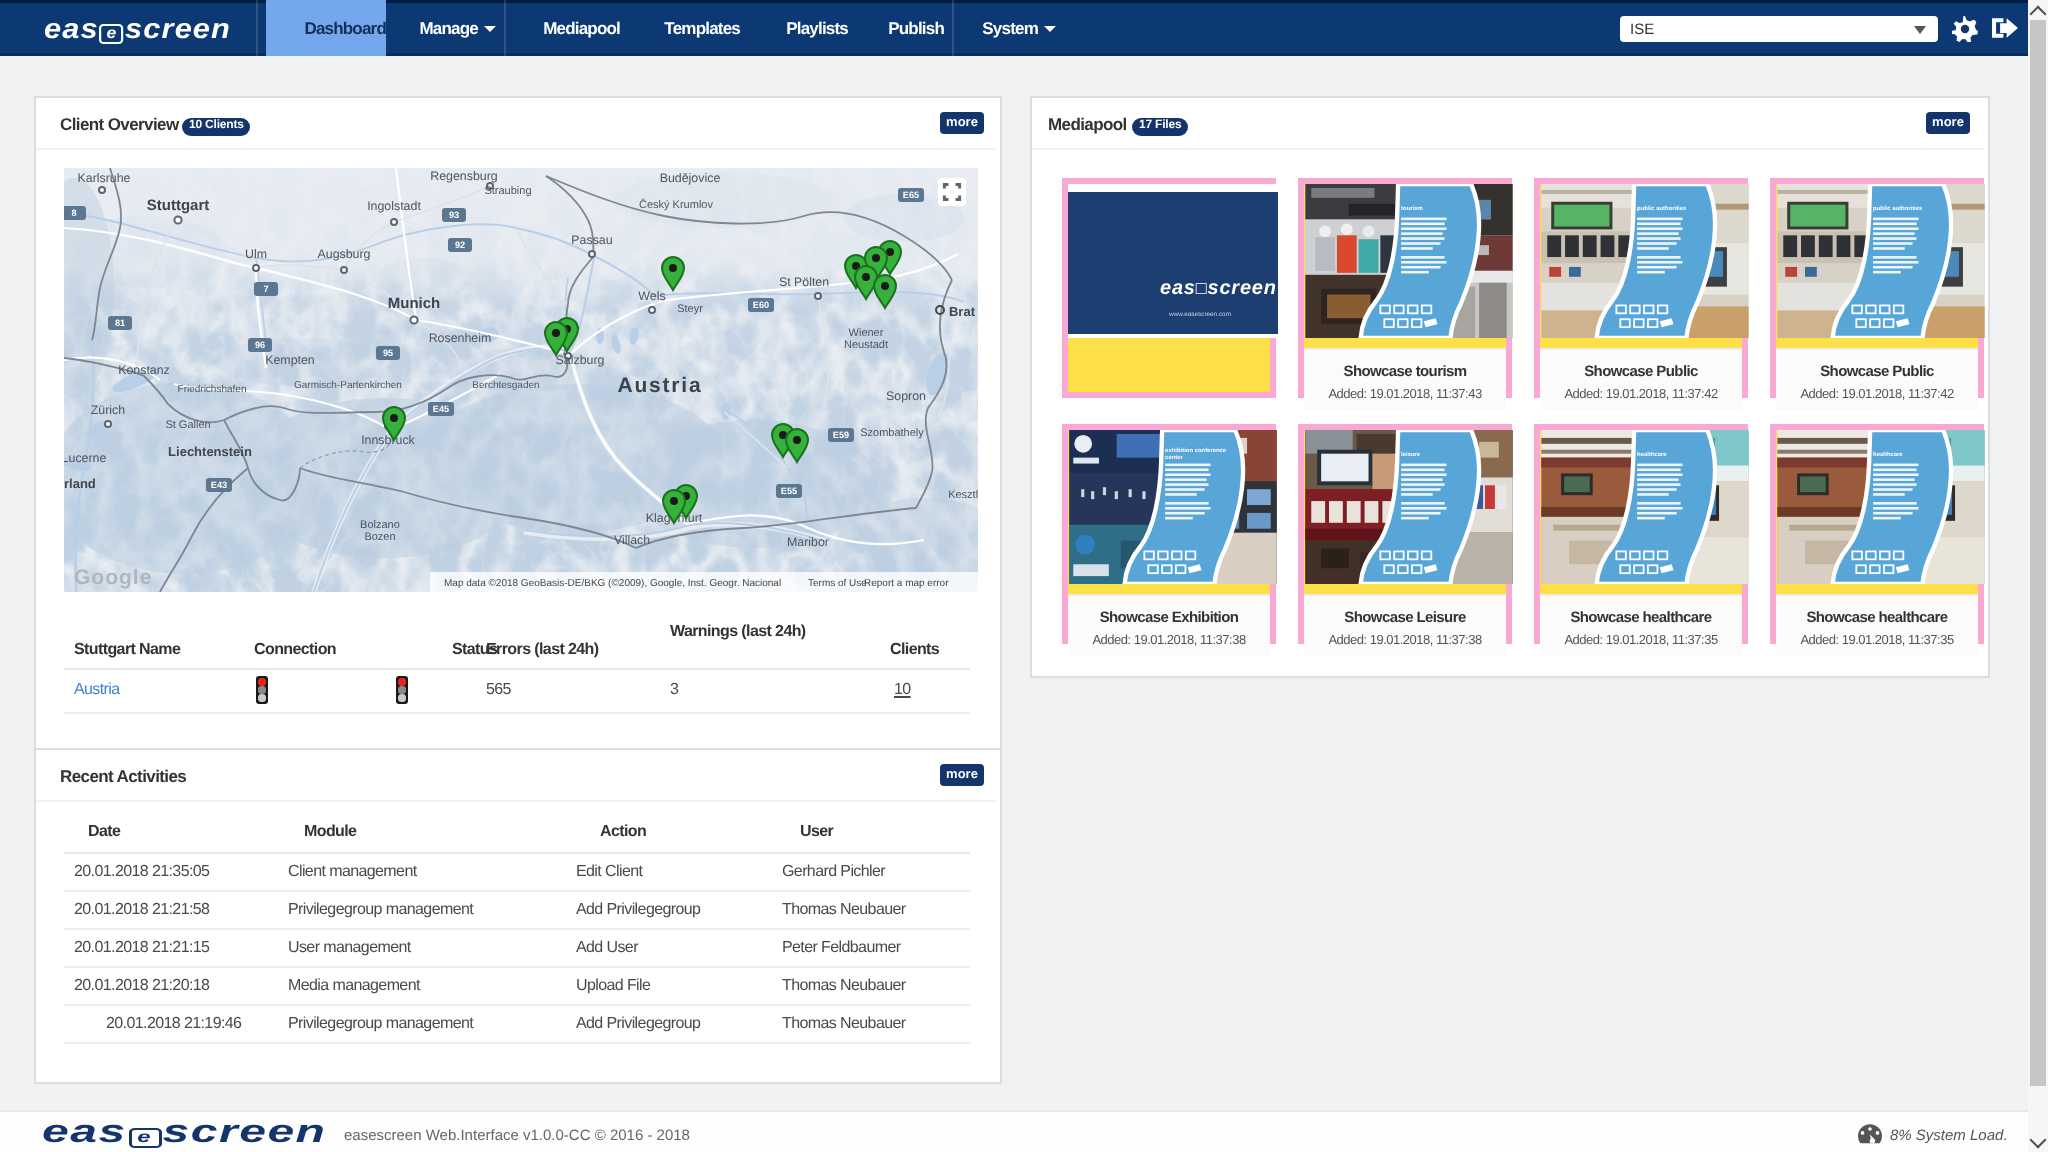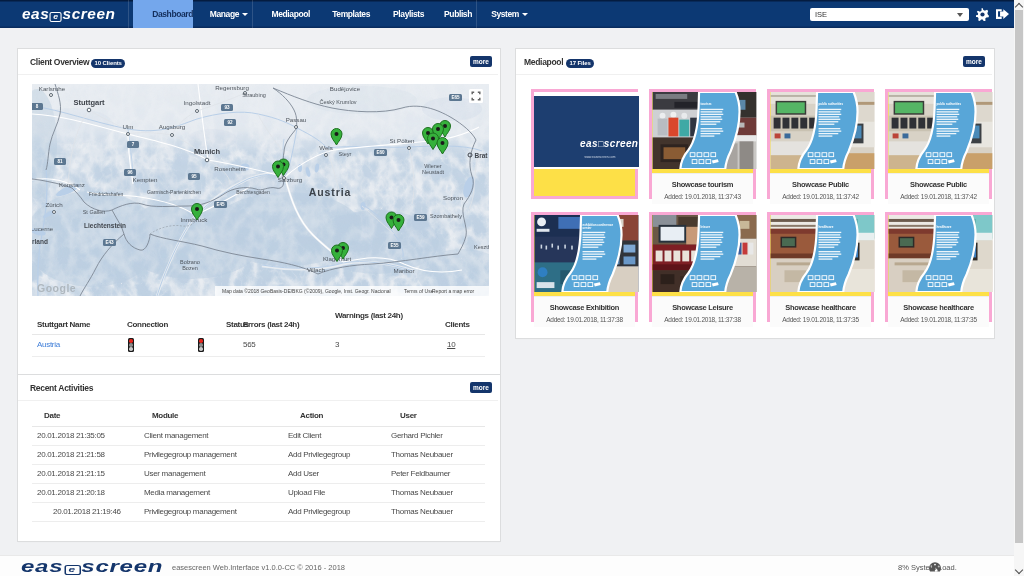--- a/index.html
+++ b/index.html
@@ -39,21 +39,21 @@
 .card { position:absolute; width:107px; background:#fde047; border:3px solid #f9a8d4; }
 .card .cap { background:#fbfbfb; border-top:1px solid #eee; height:31px; text-align:center; }
 .card .t { font-size:7.5px; font-weight:bold; color:#333; padding-top:6px; white-space:nowrap; letter-spacing:-0.3px; }
 .card .a { font-size:6.5px; color:#555; padding-top:4px; white-space:nowrap; letter-spacing:-0.25px; }
 
 
 #footer { position:absolute; left:0; top:555px; width:1014px; height:21px; background:#fdfdfd; border-top:1px solid #e9e9e9; }
 #footer .flogo { position:absolute; left:21px; top:2px; font-size:16px; color:#14356b; transform:scaleX(1.50); transform-origin:left center; letter-spacing:0.5px; }
 #footer .flogo .box { border-color:#14356b; }
 #footer .ver { position:absolute; left:172px; top:7px; font-size:7.5px; color:#666; }
-#footer .load { position:absolute; left:898px; top:7px; font-size:7.5px; color:#555; }
+#footer .load { position:absolute; left:945px; top:7px; font-size:7.5px; color:#555;font-style:italic; }
 
 
 #sb { position:absolute; left:1014px; top:0; width:10px; height:576px; background:#f6f6f6; }
 #sb .thumb { position:absolute; left:1px; top:10px; width:8px; height:533px; background:#c6c6c6; }
 #sb .ar { position:absolute; left:2px; width:6px; height:6px; border:solid #505050; border-width:0 1.6px 1.6px 0; }
 #sb .up { top:4px; transform:rotate(-135deg); }
 #sb .dn { top:567px; transform:rotate(45deg); }
 </style>
 </head>
 <body>

